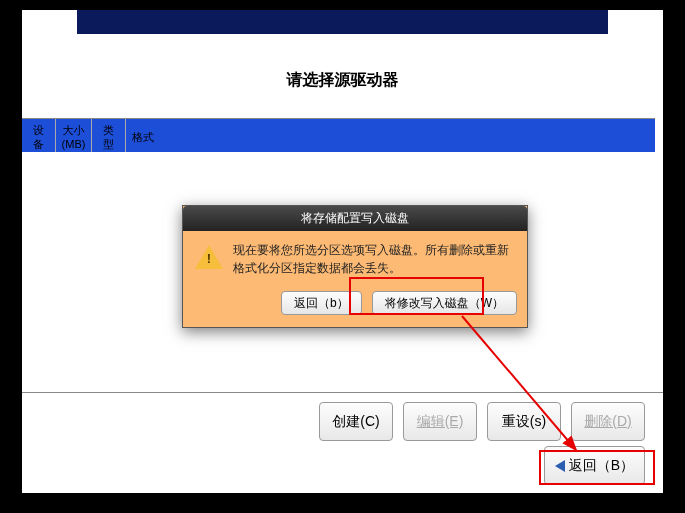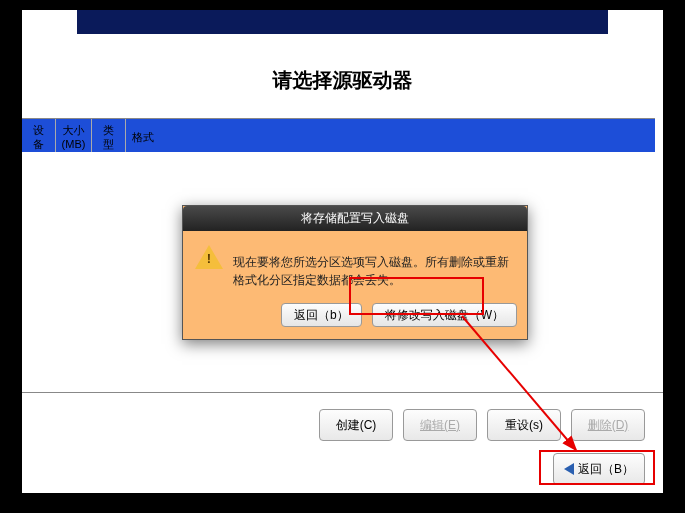--- a/index.html
+++ b/index.html
@@ -20,21 +20,21 @@
     position: absolute;
     left: 55px; right: 55px; top: 0px; height: 24px;
     background: #0a1a5a;
   }
   .title-area {
     position: absolute;
     left: 0; right: 0; top: 40px; height: 60px;
     display: flex; align-items: center; justify-content: center;
   }
   .title-area h1 {
-    font-size: 20px; font-weight: bold; color: #000; text-align: right;
+    font-size: 16px; font-weight: bold; color: #000; text-align: right;
   }
   .table-header {
     position: absolute;
     left: 0; right: 8px; top: 108px;
     border-top: 1px solid #888;
     border-bottom: 1px solid #888;
     display: flex;
     background: #1d4ed8;
     align-items: center;
   }
@@ -70,24 +70,24 @@
   .footer-nav {
     position: absolute;
     left: 0; right: 0; bottom: 8px;
     display: flex; justify-content: flex-end; gap: 10px;
     padding-right: 18px;
   }
   .btn {
     border: 1px solid #999;
     border-radius: 4px;
     background: linear-gradient(#fdfdfd, #e8e8e8);
-    height: 32px;
+    height: 39px;
     min-width: 74px;
     padding: 0 10px;
-    font-size: 12px;
+    font-size: 14px;
     display: flex; align-items: center; justify-content: center;
     cursor: pointer;
     gap: 4px;
   }
   .btn.disabled { color: #aaa; cursor: default; text-decoration: underline; }
   .arrow-left {
     width: 0; height: 0;
     border-top: 6px solid transparent;
     border-bottom: 6px solid transparent;
     border-right: 10px solid #2a5fb0;
@@ -138,21 +138,20 @@
     width: 6px;
     text-align: center;
     color: #5a3a00;
     font-weight: bold;
     font-size: 13px;
   }
   .dialog-text {
     font-size: 12px;
     line-height: 18px;
     color: #222;
-    margin-top: 12px;
   }
   .dialog-buttons {
     display: flex; justify-content: flex-end; gap: 10px;
     padding: 6px 10px 12px 10px;
   }
   .dbtn {
     border: 1px solid #999;
     border-radius: 4px;
     background: linear-gradient(#fdfdfd, #e6e6e6);
     height: 24px;

